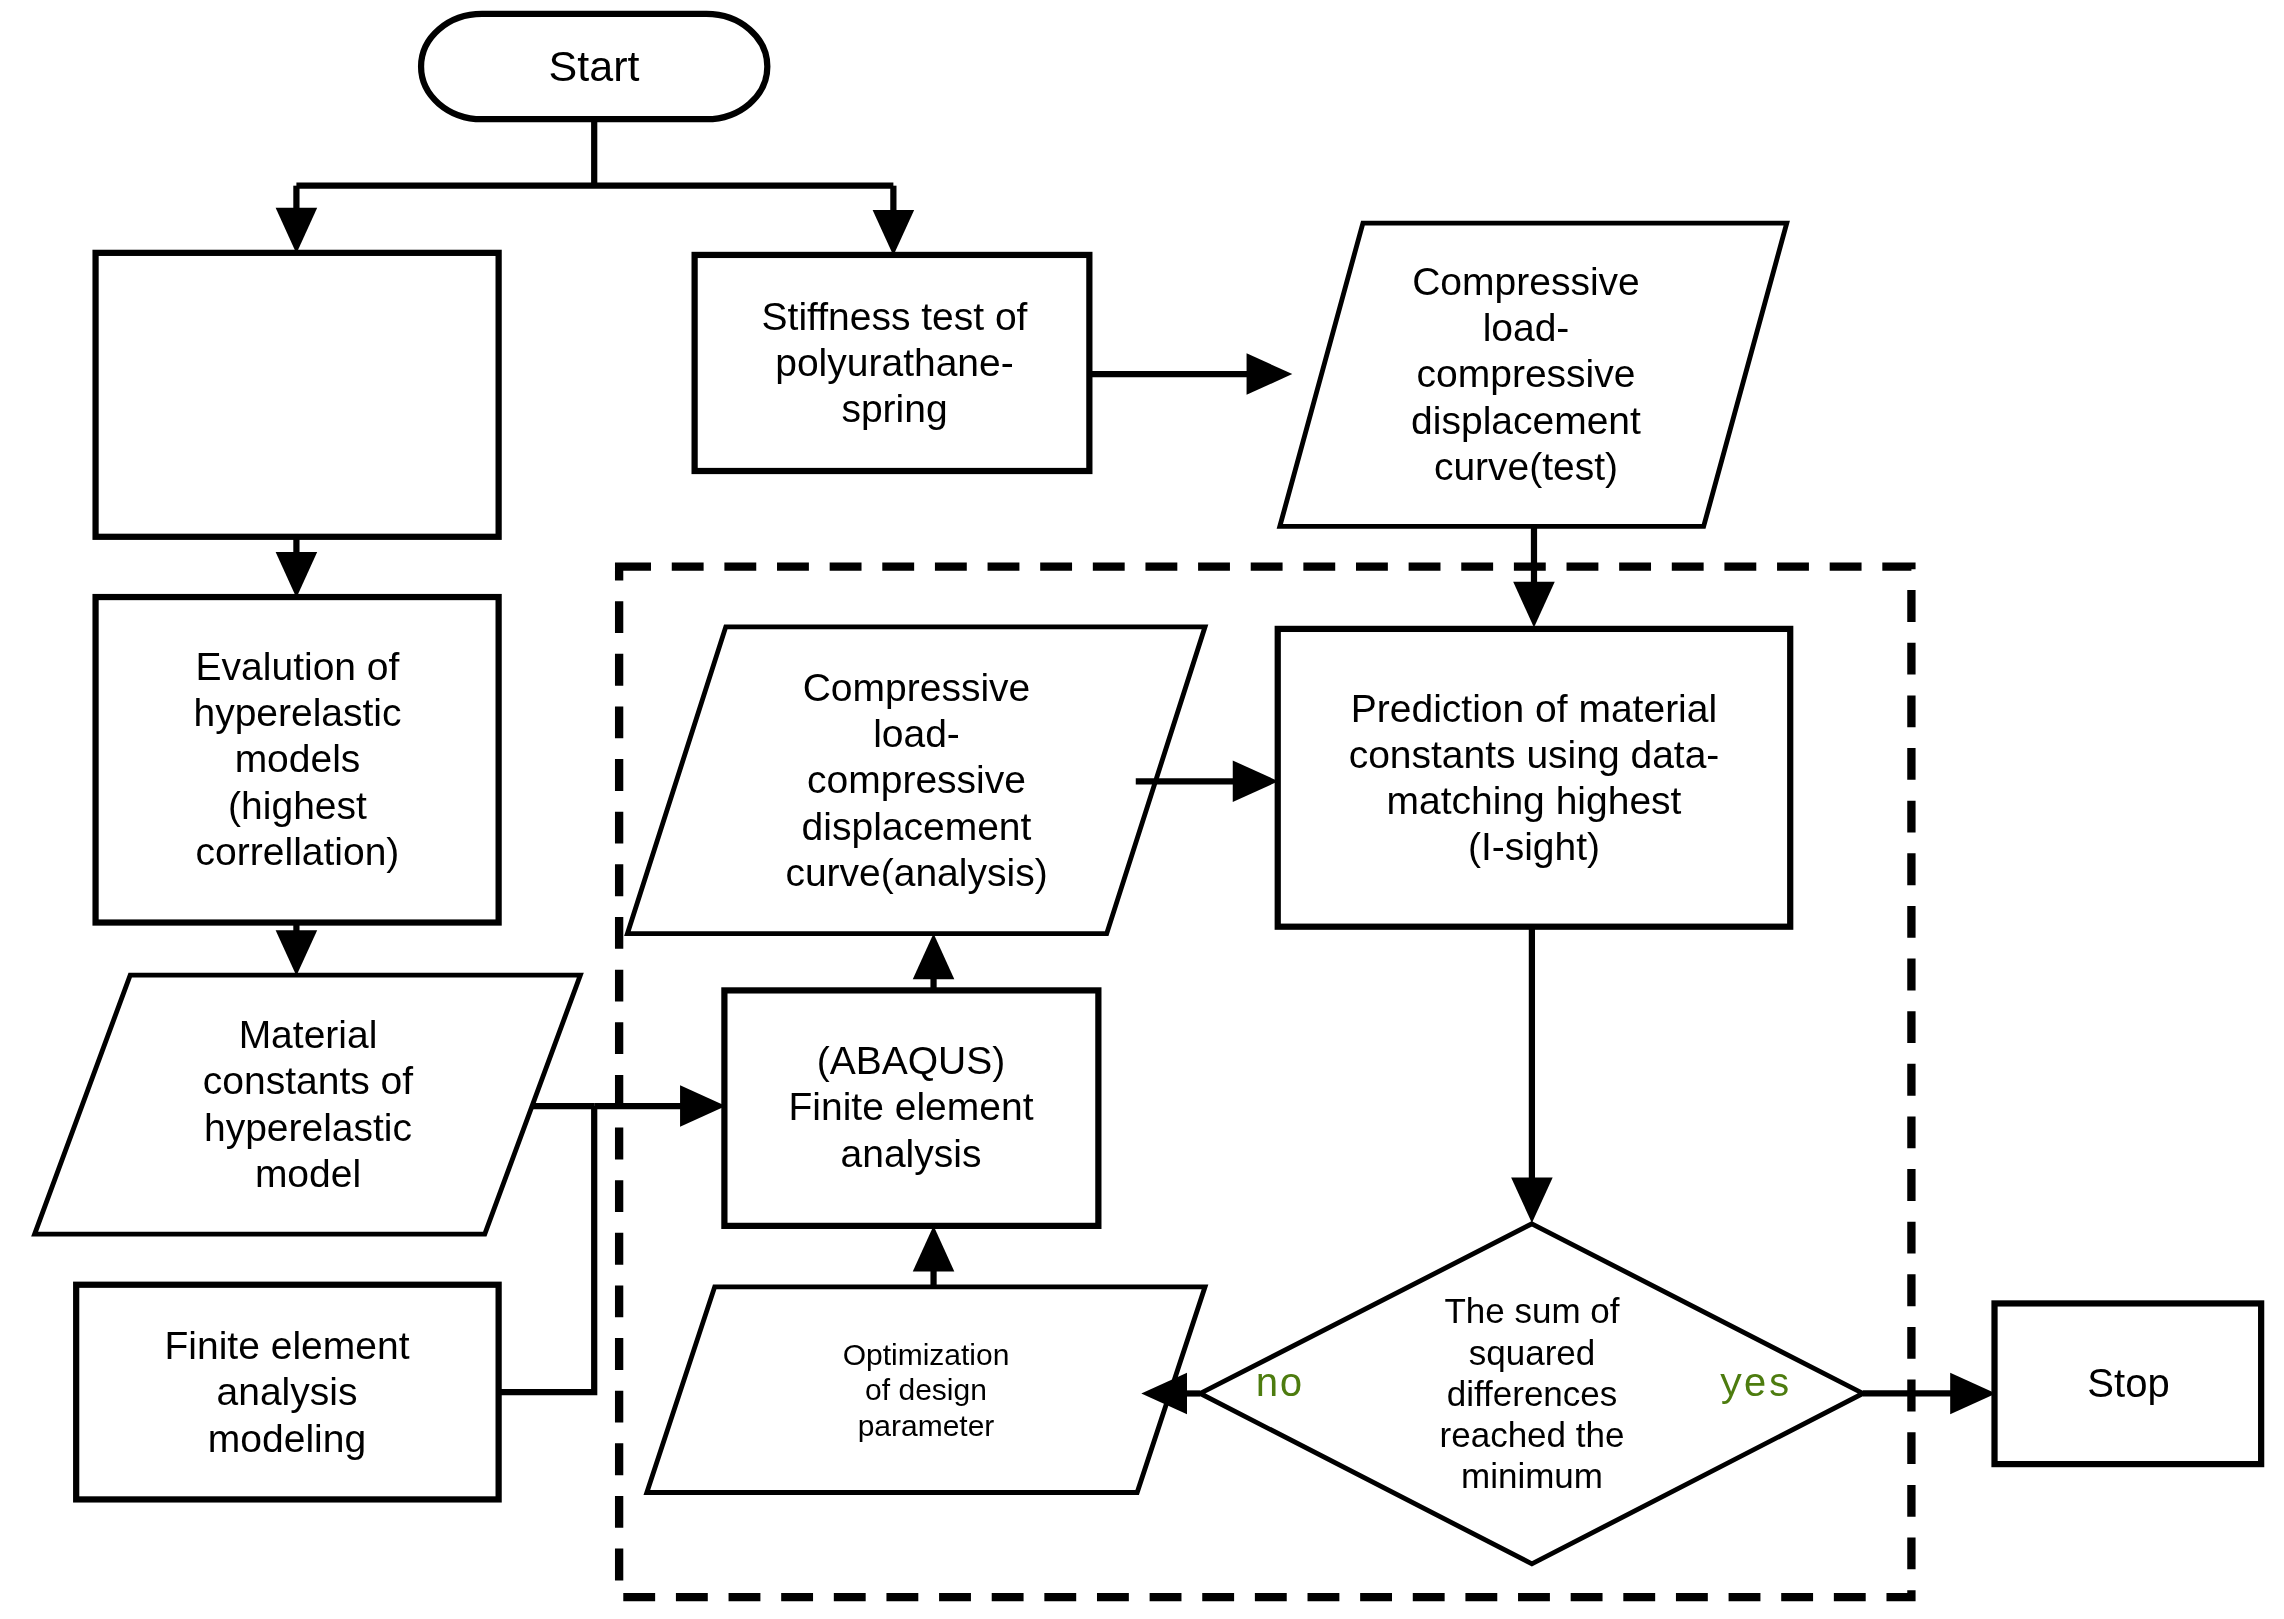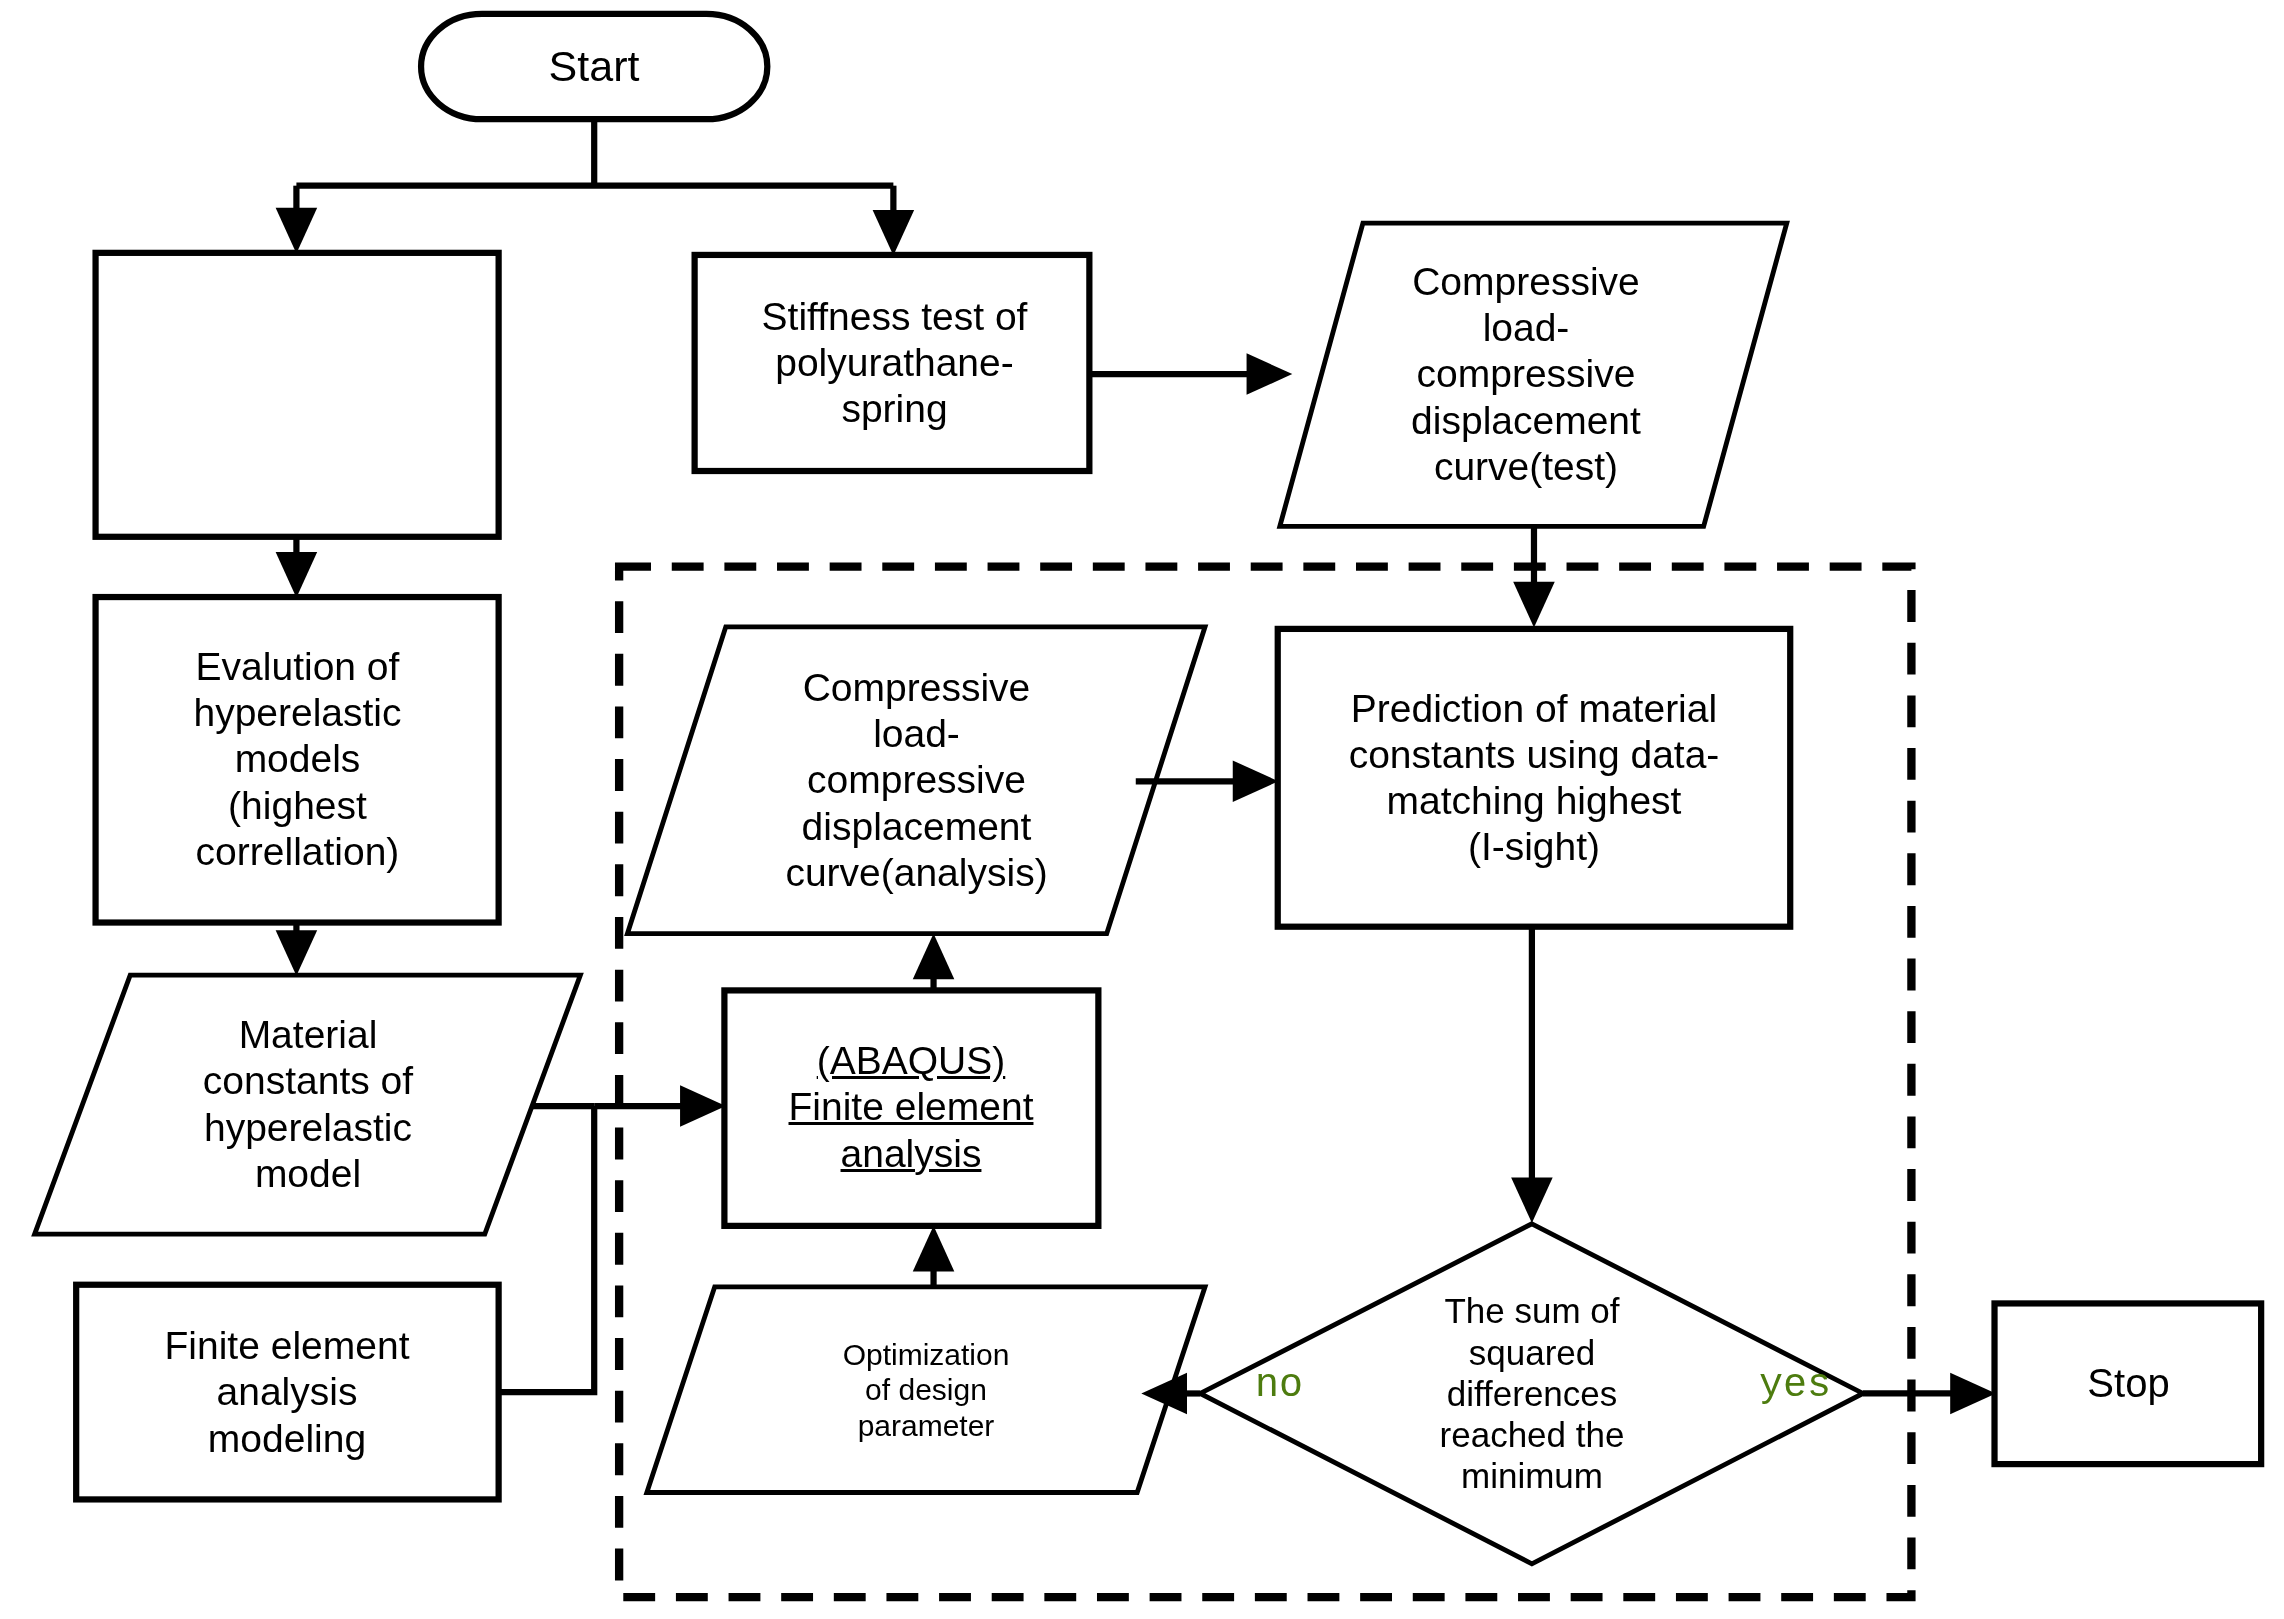--- a/index.html
+++ b/index.html
@@ -179,34 +179,34 @@
 load-
 compressive
 displacement
 curve(analysis)</div>
 
   <div class="node-text" style="left:1278px; top:629px; width:512px; height:298px; font-size:39px;">Prediction of material
 constants using data-
 matching highest
 (I-sight)</div>
 
-  <div class="node-text" style="left:724px; top:990px; width:374px; height:235px; font-size:39px;text-decoration:underline;">(ABAQUS)
+  <div class="node-text" style="left:724px; top:990px; width:374px; height:235px; font-size:39px;">(ABAQUS)
 Finite element
 analysis</div>
 
   <div class="node-text" style="left:681px; top:1287px; width:490px; height:206px; font-size:30px;">Optimization
 of design
 parameter</div>
 
   <div class="node-text" style="left:1995px; top:1303px; width:267px; height:161px; font-size:40px;">Stop</div>
 
   <div class="node-text" style="left:1359px; top:1257px; width:346px; height:273px; font-size:35px;">The sum of
 squared
 differences
 reached the
 minimum</div>
 
   <div class="edge-label" style="left:1255px; top:1363px; font-size:40px;">no</div>
 
-  <div class="edge-label" style="left:1719px; top:1363px; font-size:40px;margin-left:40px;">yes</div>
+  <div class="edge-label" style="left:1719px; top:1363px; font-size:40px;">yes</div>
 
 </div>
 
 
 </body></html>

